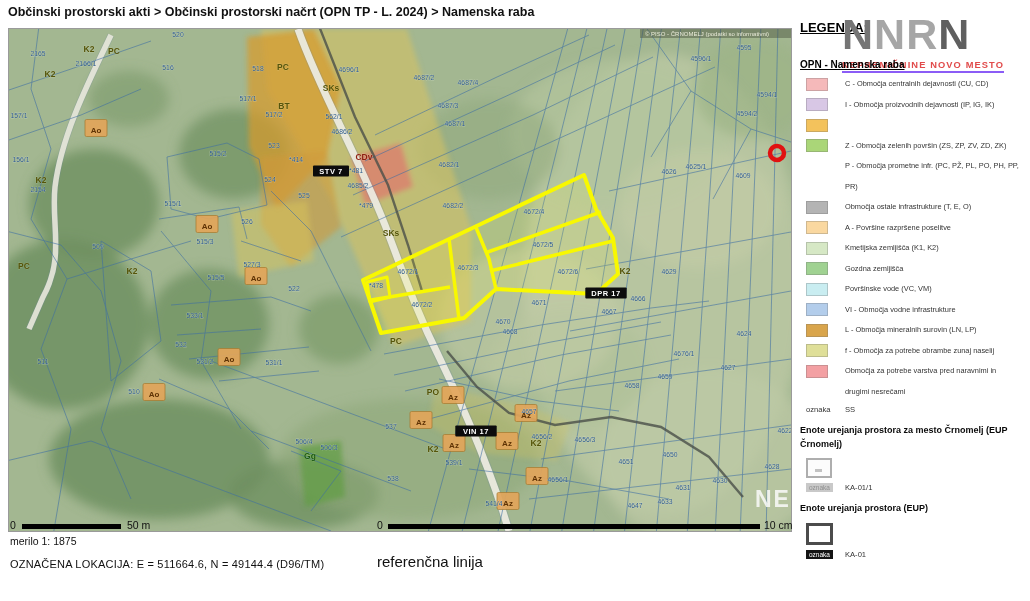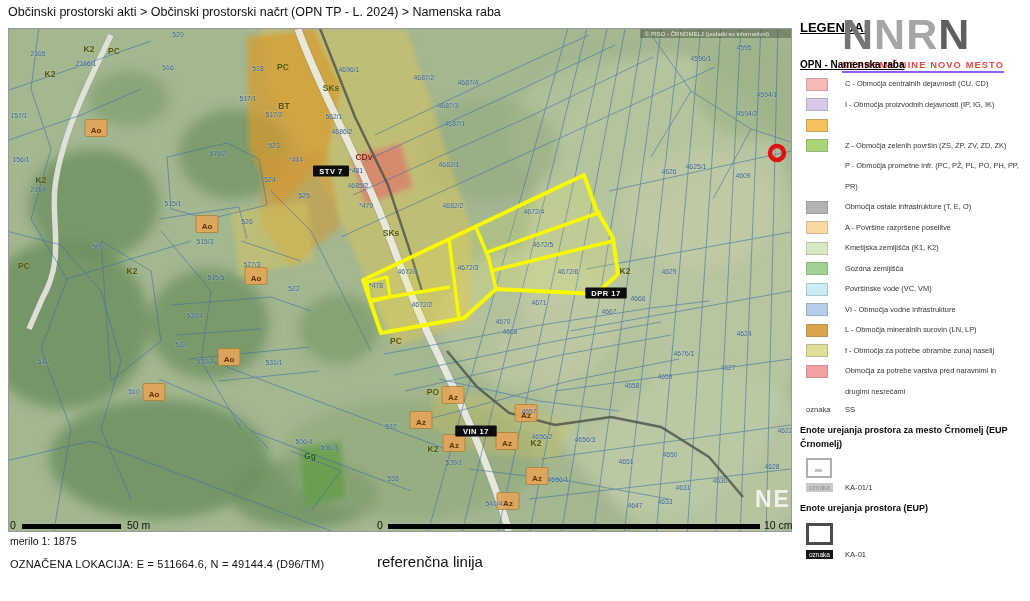--- a/index.html
+++ b/index.html
@@ -1,18 +1,18 @@
 <!DOCTYPE html>
 <html><head>
 <meta charset="utf-8">
 <style>
   html,body{margin:0;padding:0;background:#fff;}
   .page{position:relative;width:1030px;height:601px;background:#fff;overflow:hidden;
         font-family:"Liberation Sans",sans-serif;}
-  .breadcrumb{position:absolute;left:8px;top:5px;font-size:12.5px;font-weight:normal;color:#111;}
+  .breadcrumb{position:absolute;left:8px;top:5px;font-size:12.5px;font-weight:bold;color:#111;}
   .map{position:absolute;left:8px;top:28px;width:782px;height:502px;border:1px solid #9a9a9a;}
   .map svg{display:block;width:100%;height:100%;}
 
   
   .plabel{font:6.8px "Liberation Sans",sans-serif;fill:#2e5b8c;text-anchor:middle;
           paint-order:stroke;stroke:#eef2e6;stroke-width:.4;stroke-opacity:.55;}
   .zl{font:bold 8.5px "Liberation Sans",sans-serif;text-anchor:middle;
       paint-order:stroke;stroke:#f5f2da;stroke-width:.35;stroke-opacity:.4;}
   .zl-olive{fill:#55550a;}
   .zl-red{fill:#8d1f12;}

